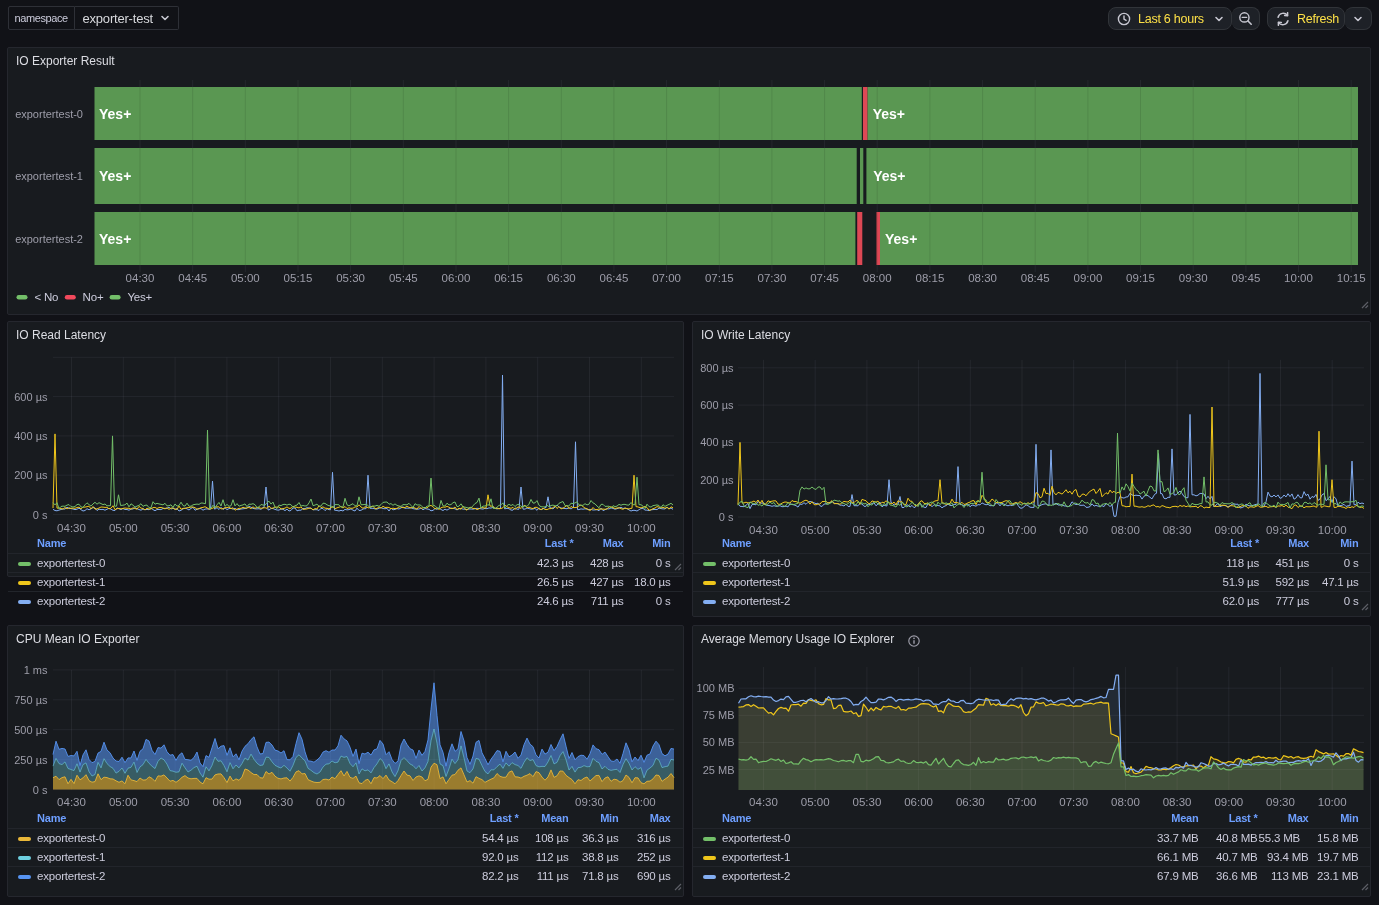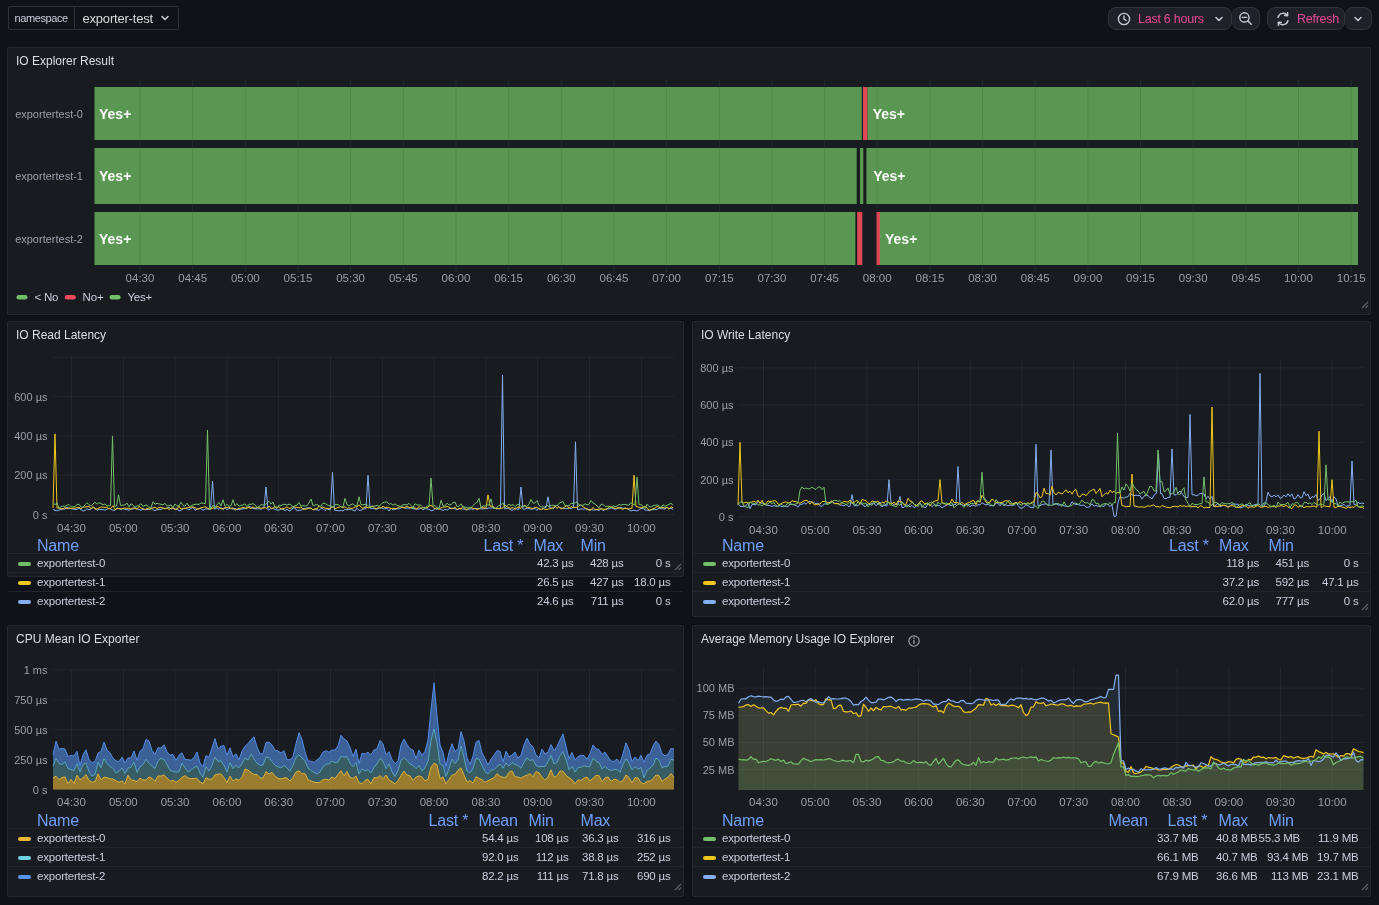--- a/index.html
+++ b/index.html
@@ -1,26 +1,26 @@
 <!DOCTYPE html>
 <html><head><meta charset="utf-8"><style>
 *{margin:0;padding:0;box-sizing:border-box}
 body{width:1379px;height:905px;background:#111217;font-family:"Liberation Sans",sans-serif;position:relative;overflow:hidden}
 .panel{position:absolute;background:#181B1F;border:1px solid #25272E;border-radius:2px}
 .ptitle{position:absolute;left:8px;top:6px;font-size:12px;font-weight:500;color:#DCDDE3}
 .psvg{position:absolute;left:-1px;top:-1px}
-.lg-hdr{position:relative;height:19px;font-size:16px;letter-spacing:-0.2px;color:#6E9FFF;font-weight:400}
+.lg-hdr{position:relative;height:19px;font-size:11px;letter-spacing:-0.2px;color:#6E9FFF;font-weight:700}
 .lg-hdr .lg-name{position:absolute;top:3px;left:29px}
-.lg-col{position:absolute;top:3px;text-align:left}
+.lg-col{position:absolute;top:3px;text-align:right}
 .lg-row{position:relative;height:19px;border-top:1px solid #22252B;font-size:11.5px;letter-spacing:-0.2px;color:#CCCCDC}
 .lg-sw{position:absolute;left:10px;top:8px;width:13px;height:4px;border-radius:2px}
 .lg-nm{position:absolute;left:29px;top:3.5px}
 .lg-val{position:absolute;top:3.5px;text-align:right}
 .legendbox{position:absolute;left:0;width:100%}
-.tbtn{position:absolute;top:7px;height:23px;background:#1E2127;border:1px solid #313439;border-radius:8px;display:flex;align-items:center;color:#ec4899;font-size:12.5px;letter-spacing:-0.25px;white-space:nowrap}
+.tbtn{position:absolute;top:7px;height:23px;background:#1E2127;border:1px solid #313439;border-radius:8px;display:flex;align-items:center;color:#fde047;font-size:12.5px;letter-spacing:-0.25px;white-space:nowrap}
 .vlabel{position:absolute;display:flex;align-items:center;height:24px;top:6px;border:1px solid #2E3037;background:#111217;color:#ccccdc;font-size:11px;letter-spacing:-0.4px;font-weight:500;border-radius:2px 0 0 2px;padding:0 6px;white-space:nowrap}
 .vval{position:absolute;display:flex;align-items:center;height:24px;top:6px;border:1px solid #2E3037;border-left:none;background:#111217;color:#D8D9DD;font-size:13px;letter-spacing:-0.2px;border-radius:0 2px 2px 0;padding:0 8px;white-space:nowrap}
 .rsz{position:absolute;right:1px;bottom:1px}
 </style></head>
 <body>
 <div class="vlabel" style="left:7.5px;width:67px">namespace</div>
 <div class="vval" style="left:74.5px;width:104px">exporter-test<span style="display:flex;position:absolute;right:8px">
       <svg width="10" height="10" viewBox="0 0 10 10">
         <path d="M2 3.5l3 3 3-3" fill="none" stroke="#c7c7d1" stroke-width="1.6" stroke-linecap="round" stroke-linejoin="round"></path>
       </svg>
@@ -56,21 +56,21 @@
       </svg>
     </span>
     <span>Refresh</span>
 </div>
 <div class="tbtn" style="left:1345px;width:27px;justify-content:center;border-left:none">
     <svg width="10" height="10" viewBox="0 0 10 10">
       <path d="M2 3.5l3 3 3-3" fill="none" stroke="#c7c7d1" stroke-width="1.6" stroke-linecap="round" stroke-linejoin="round"></path>
     </svg>
   </div>
 <div class="panel" style="left:7px;top:47px;width:1364px;height:268px">
-    <div class="ptitle">IO Explorer Result</div>
+    <div class="ptitle">IO Exporter Result</div>
     <div class="psvg"><svg width="1364" height="268" viewBox="0 0 1364 268" font-family="Liberation Sans, sans-serif">
         <line x1="133.0" y1="33" x2="133.0" y2="225" stroke="rgba(204,204,220,0.07)" stroke-width="1"></line>
         <line x1="185.7" y1="33" x2="185.7" y2="225" stroke="rgba(204,204,220,0.07)" stroke-width="1"></line>
         <line x1="238.3" y1="33" x2="238.3" y2="225" stroke="rgba(204,204,220,0.07)" stroke-width="1"></line>
         <line x1="291.0" y1="33" x2="291.0" y2="225" stroke="rgba(204,204,220,0.07)" stroke-width="1"></line>
         <line x1="343.6" y1="33" x2="343.6" y2="225" stroke="rgba(204,204,220,0.07)" stroke-width="1"></line>
         <line x1="396.3" y1="33" x2="396.3" y2="225" stroke="rgba(204,204,220,0.07)" stroke-width="1"></line>
         <line x1="449.0" y1="33" x2="449.0" y2="225" stroke="rgba(204,204,220,0.07)" stroke-width="1"></line>
         <line x1="501.6" y1="33" x2="501.6" y2="225" stroke="rgba(204,204,220,0.07)" stroke-width="1"></line>
         <line x1="554.3" y1="33" x2="554.3" y2="225" stroke="rgba(204,204,220,0.07)" stroke-width="1"></line>
@@ -339,21 +339,21 @@
       <div class="lg-row">
         <span class="lg-sw" style="background:#73BF69"></span>
         <span class="lg-nm">exportertest-0</span>
         <span class="lg-val" style="left:476px;width:90px">118 µs</span>
         <span class="lg-val" style="left:526px;width:90px">451 µs</span>
         <span class="lg-val" style="left:575.5px;width:90px">0 s</span>
       </div>
       <div class="lg-row">
         <span class="lg-sw" style="background:#EFC61B"></span>
         <span class="lg-nm">exportertest-1</span>
-        <span class="lg-val" style="left:476px;width:90px">37.2 µs</span>
+        <span class="lg-val" style="left:476px;width:90px">51.9 µs</span>
         <span class="lg-val" style="left:526px;width:90px">592 µs</span>
         <span class="lg-val" style="left:575.5px;width:90px">47.1 µs</span>
       </div>
       <div class="lg-row">
         <span class="lg-sw" style="background:#83aef2"></span>
         <span class="lg-nm">exportertest-2</span>
         <span class="lg-val" style="left:476px;width:90px">62.0 µs</span>
         <span class="lg-val" style="left:526px;width:90px">777 µs</span>
         <span class="lg-val" style="left:575.5px;width:90px">0 s</span>
       </div>
@@ -497,21 +497,21 @@
         <span class="lg-col" style="left:474.5px;width:90px">Last *</span>
         <span class="lg-col" style="left:525.5px;width:90px">Max</span>
         <span class="lg-col" style="left:575.5px;width:90px">Min</span>
       </div>
       <div class="lg-row">
         <span class="lg-sw" style="background:#73BF69"></span>
         <span class="lg-nm">exportertest-0</span>
         <span class="lg-val" style="left:415.5px;width:90px">33.7 MB</span>
         <span class="lg-val" style="left:474.5px;width:90px">40.8 MB</span>
         <span class="lg-val" style="left:534px;width:73px">55.3 MB</span>
-        <span class="lg-val" style="left:575.5px;width:90px">11.9 MB</span>
+        <span class="lg-val" style="left:575.5px;width:90px">15.8 MB</span>
       </div>
       <div class="lg-row">
         <span class="lg-sw" style="background:#EFC61B"></span>
         <span class="lg-nm">exportertest-1</span>
         <span class="lg-val" style="left:415.5px;width:90px">66.1 MB</span>
         <span class="lg-val" style="left:474.5px;width:90px">40.7 MB</span>
         <span class="lg-val" style="left:525.5px;width:90px">93.4 MB</span>
         <span class="lg-val" style="left:575.5px;width:90px">19.7 MB</span>
       </div>
       <div class="lg-row">

